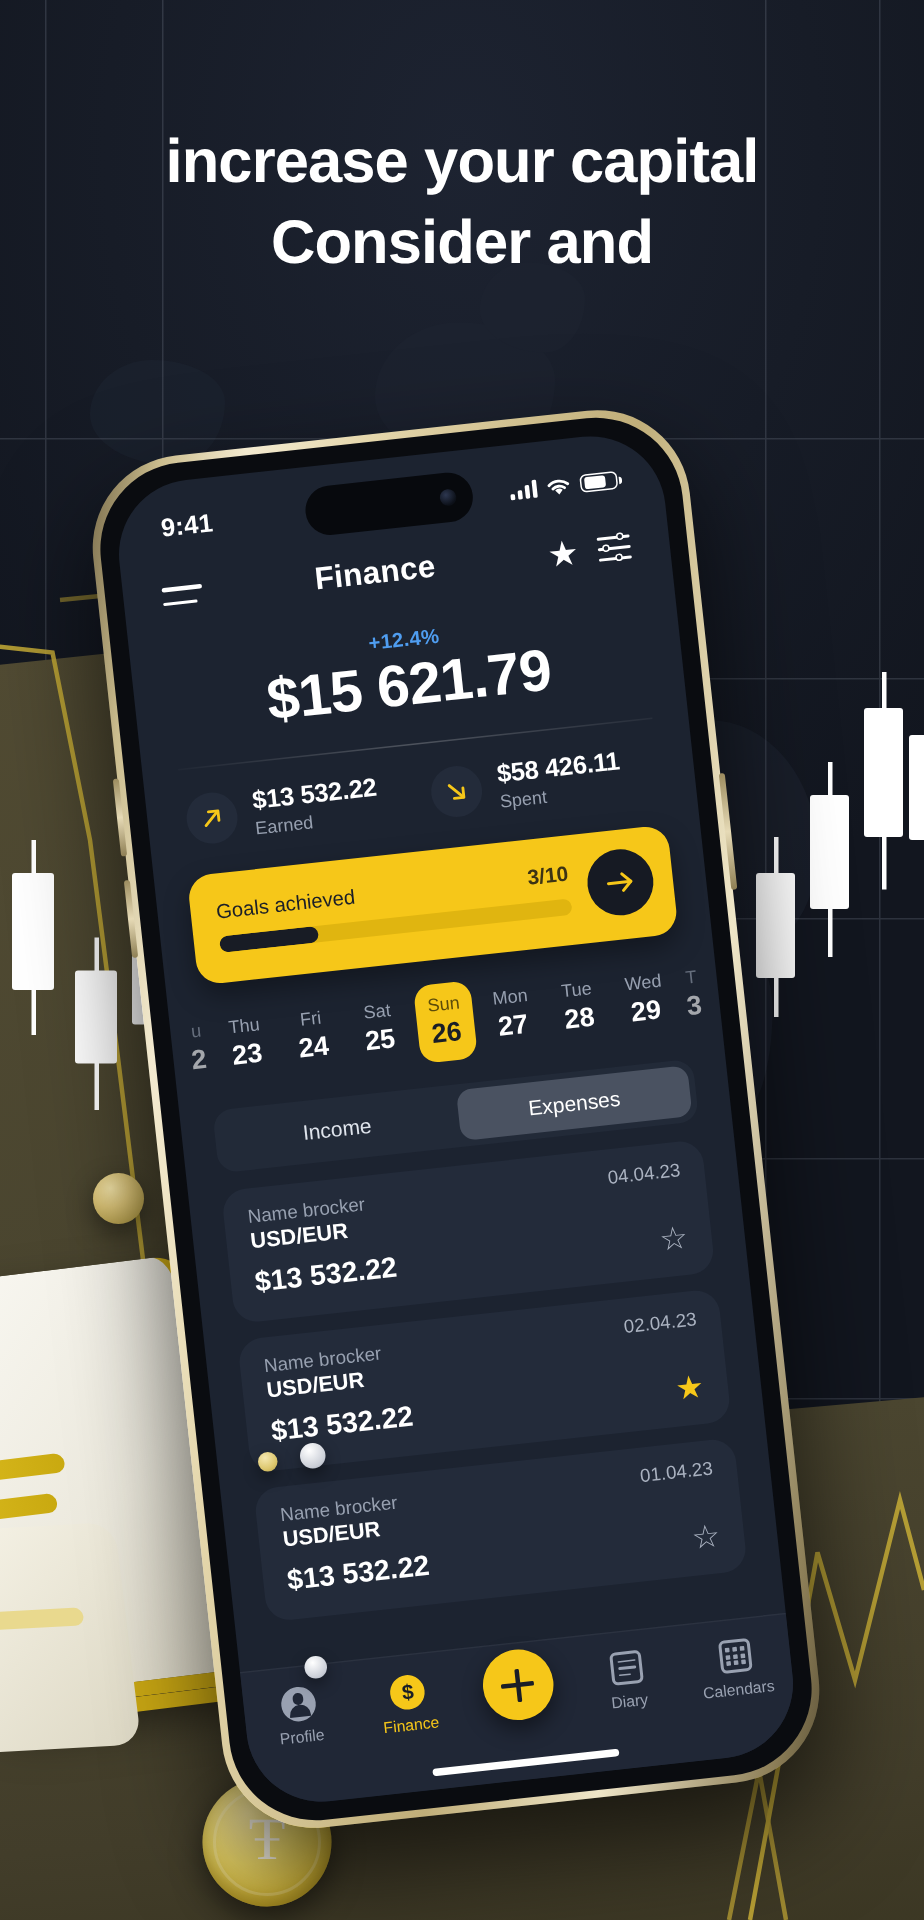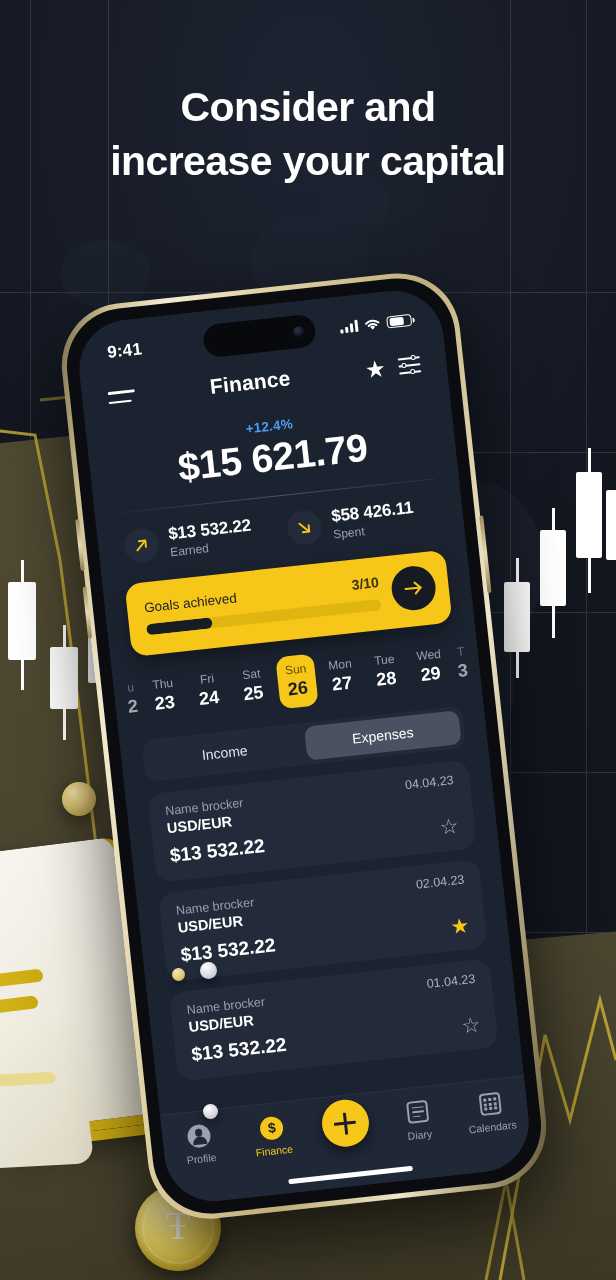--- a/index.html
+++ b/index.html
@@ -345,22 +345,22 @@
       <span class="ha"></span>
   </div>
 
   <div class="coin">
     <div class="ring"></div>
     <div class="glyph">Ŧ</div>
   </div>
 </div>
 
 <div class="headline">
+  <div>increase your capital</div>
   <div>Consider and</div>
-  <div>increase your capital</div>
 </div>
 
 <div class="phone-wrap">
   <div class="phone-frame">
     <div class="btn-left" style="top:210px;height:52px;"></div>
     <div class="btn-left" style="top:278px;height:52px;"></div>
     <div class="btn-side" style="top:250px;height:78px;"></div>
     <div class="phone-black">
       <div class="screen">
 

